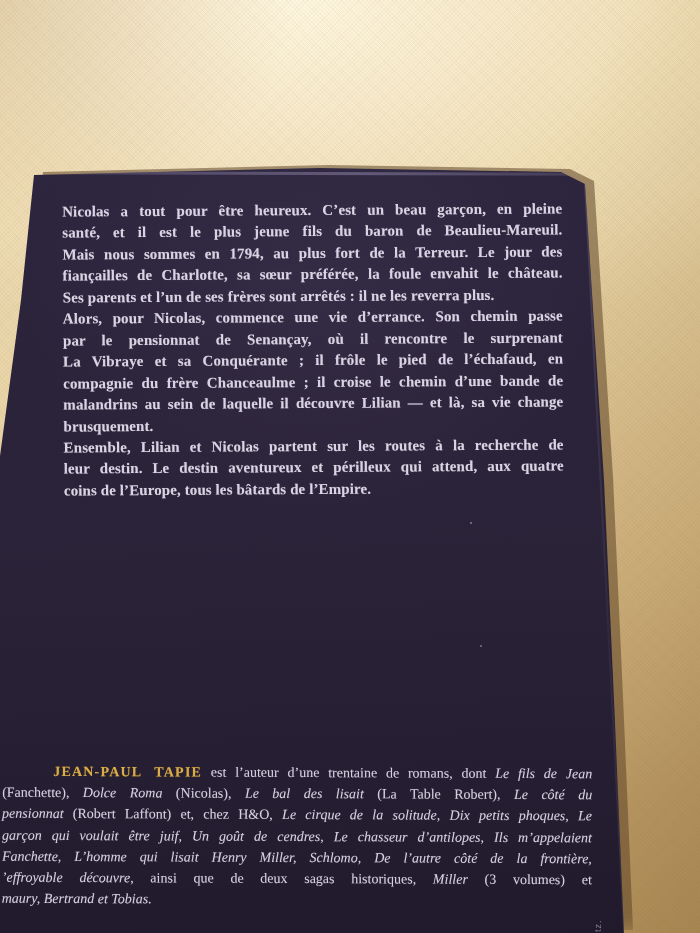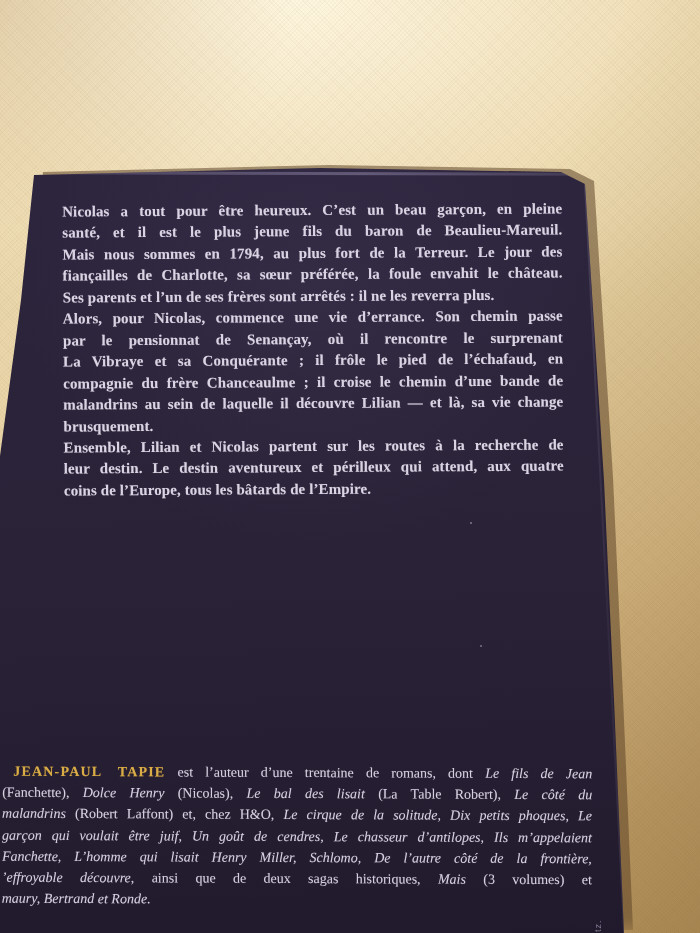--- a/index.html
+++ b/index.html
@@ -76,21 +76,21 @@
     position:absolute;left:2px;top:762px;width:590px;
     font-size:14px;line-height:21.2px;color:#d5cfe0;
     transform:rotate(0.25deg);
     text-shadow:0 0 1px rgba(213,207,224,0.3);
   }
   .bio-line{text-align:justify;text-align-last:justify;white-space:nowrap;}
   .bio-line.para-end{text-align-last:left;}
   .bio-line.indent{padding-left:11px;}
   .seg-italic{font-style:italic;}
   .seg-roman{font-style:normal;}
-  .seg-gold{color:#d9ac45;font-weight:bold;letter-spacing:1.2px;word-spacing:3px;text-shadow:0 0 1px rgba(217,172,69,0.4);}
+  .seg-gold{color:#d9ac45;font-weight:bold;letter-spacing:1.2px;word-spacing:3px;text-shadow:0 0 1px rgba(217,172,69,0.4);margin-left:40px;}
   
   .credit{
     position:absolute;left:593px;top:884px;height:60px;
     writing-mode:vertical-rl;transform:rotate(180deg);
     font-family:"Liberation Sans",sans-serif;
     font-size:9px;letter-spacing:1px;color:#918aa4;opacity:0.85;
   }
 </style>
 </head>
 <body>
@@ -114,22 +114,22 @@
         <div class="blurb-line">La Vibraye et sa Conquérante ; il frôle le pied de l’échafaud, en</div>
         <div class="blurb-line">compagnie du frère Chanceaulme ; il croise le chemin d’une bande de</div>
         <div class="blurb-line">malandrins au sein de laquelle il découvre Lilian — et là, sa vie change</div>
         <div class="blurb-line para-end">brusquement.</div>
         <div class="blurb-line">Ensemble, Lilian et Nicolas partent sur les routes à la recherche de</div>
         <div class="blurb-line">leur destin. Le destin aventureux et périlleux qui attend, aux quatre</div>
         <div class="blurb-line para-end">coins de l’Europe, tous les bâtards de l’Empire.</div>
       </div>
     <div class="bio">
         <div class="bio-line indent"><span class="seg-gold">JEAN-PAUL TAPIE</span><span class="seg-roman"> est l’auteur d’une trentaine de romans, dont </span><span class="seg-italic">Le fils de Jean</span></div>
-        <div class="bio-line"><span class="seg-roman">(Fanchette), </span><span class="seg-italic">Dolce Henry</span><span class="seg-roman"> (Nicolas), </span><span class="seg-italic">Le bal des lisait</span><span class="seg-roman"> (La Table Robert), </span><span class="seg-italic">Le côté du</span></div>
-        <div class="bio-line"><span class="seg-italic">malandrins</span><span class="seg-roman"> (Robert Laffont) et, chez H&amp;O, </span><span class="seg-italic">Le cirque de la solitude, Dix petits phoques, Le</span></div>
+        <div class="bio-line"><span class="seg-roman">(Fanchette), </span><span class="seg-italic">Dolce Roma</span><span class="seg-roman"> (Nicolas), </span><span class="seg-italic">Le bal des lisait</span><span class="seg-roman"> (La Table Robert), </span><span class="seg-italic">Le côté du</span></div>
+        <div class="bio-line"><span class="seg-italic">pensionnat</span><span class="seg-roman"> (Robert Laffont) et, chez H&amp;O, </span><span class="seg-italic">Le cirque de la solitude, Dix petits phoques, Le</span></div>
         <div class="bio-line"><span class="seg-italic">garçon qui voulait être juif, Un goût de cendres, Le chasseur d’antilopes, Ils m’appelaient</span></div>
         <div class="bio-line"><span class="seg-italic">Fanchette, L’homme qui lisait Henry Miller, Schlomo, De l’autre côté de la frontière,</span></div>
-        <div class="bio-line"><span class="seg-italic">’effroyable découvre</span><span class="seg-roman">, ainsi que de deux sagas historiques, </span><span class="seg-italic">Mais</span><span class="seg-roman"> (3 volumes) et</span></div>
-        <div class="bio-line para-end"><span class="seg-italic">maury, Bertrand et Ronde.</span></div>
+        <div class="bio-line"><span class="seg-italic">’effroyable découvre</span><span class="seg-roman">, ainsi que de deux sagas historiques, </span><span class="seg-italic">Miller</span><span class="seg-roman"> (3 volumes) et</span></div>
+        <div class="bio-line para-end"><span class="seg-italic">maury, Bertrand et Tobias.</span></div>
       </div>
     <div class="credit">entz.</div>
   </div>
 </div>
 
 </body></html>

